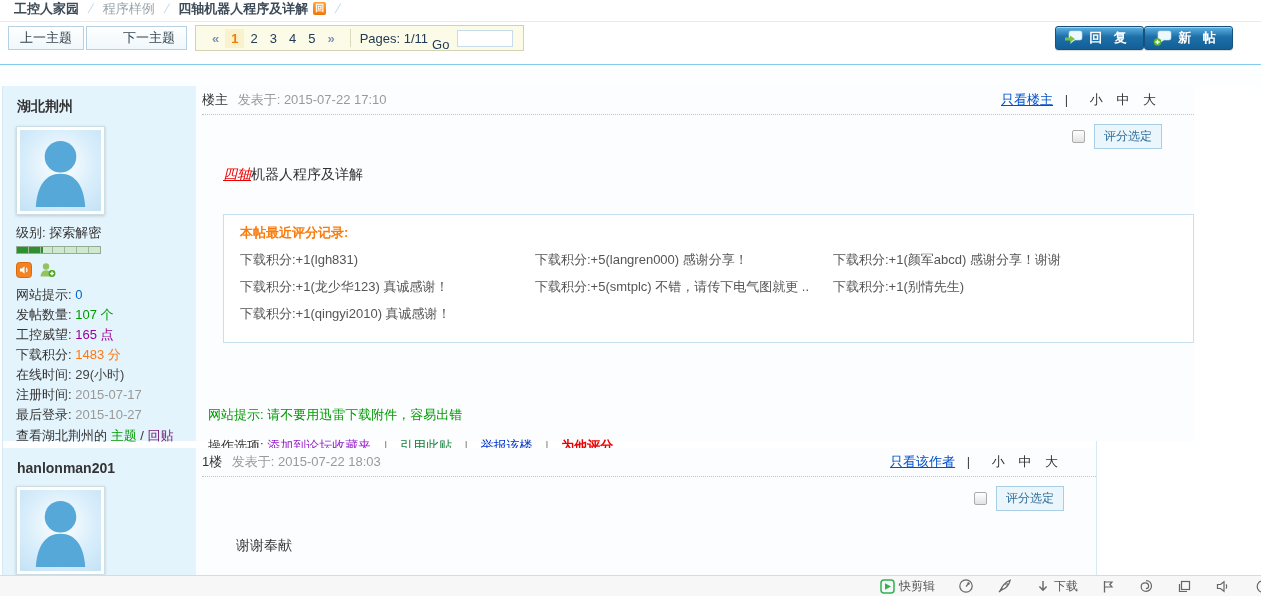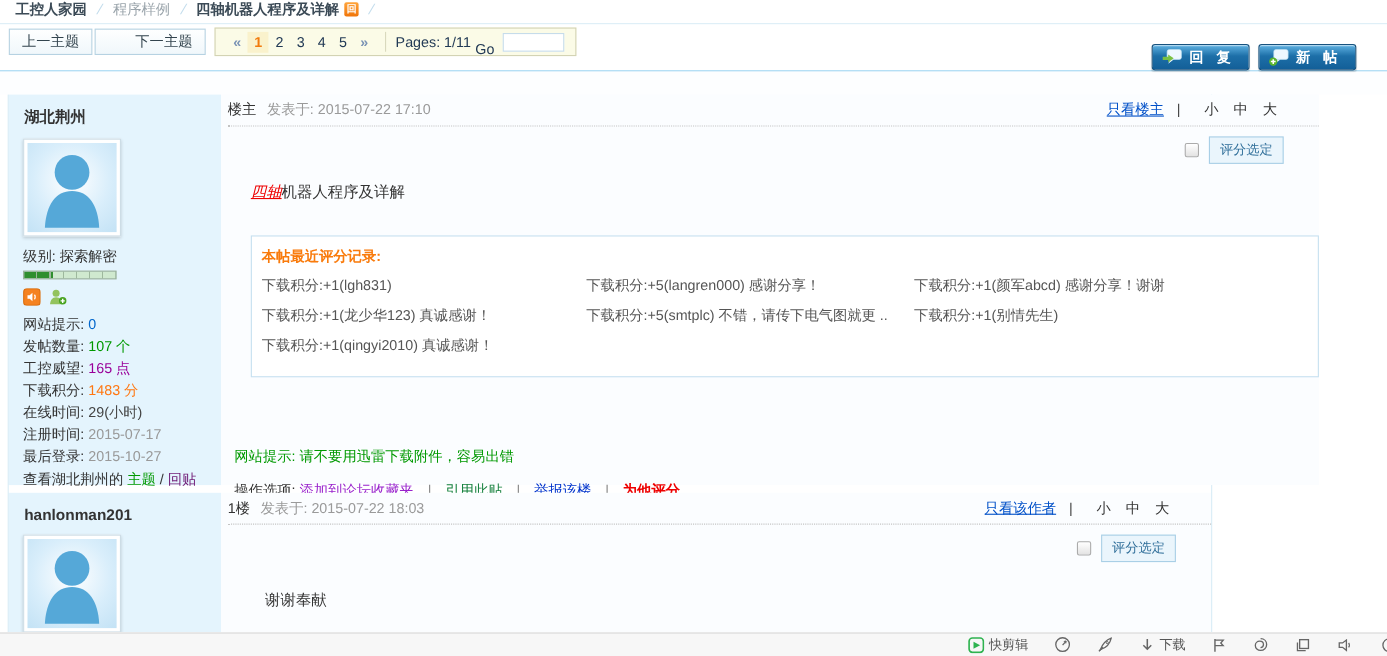--- a/index.html
+++ b/index.html
@@ -22,32 +22,32 @@
     font-size:13px; color:#33444e; display:flex; align-items:center; cursor:pointer; }
   .tbtn + .tbtn { margin-left:2px;padding-left:36px; }
   .pager { margin-left:8px; height:26px; background:#fbfbe7; border:1px solid #d3d3b4; display:flex;
     align-items:center; padding:0 10px; font-size:13px; color:#223a55; }
   .pg { padding:2px 6px; cursor:pointer; color:#223a55; }
   .pg.nav { color:#7a93b5; font-weight:bold; }
   .pg.cur { background:#faf2cc; color:#f27b0d; font-weight:bold; }
   .pg-div { width:1px; height:18px; background:#d9d9bd; margin:0 9px; }
   .go-label { margin:12px 8px 0 4px; }
   .go-input { width:56px; height:17px; border:1px solid #c6dcea; background:#fff; font-size:12px; padding:0 3px; }
-  .tb-right { position:absolute; right:28px; top:18px; display:flex; gap:8px; }
+  .tb-right { position:absolute; right:28px; top:4px; display:flex; }
   .bluebtn { width:89px; height:24px; border-radius:3px; border:1px solid #17527e;
     background:linear-gradient(#5fb2e2,#1d6fa8 45%,#135f98); color:#fff; font-size:13px; font-weight:bold;
     display:flex; align-items:center; justify-content:center; gap:6px; letter-spacing:4px;
     box-shadow:inset 0 1px 0 rgba(255,255,255,.45), 0 1px 1px rgba(0,0,0,.15); cursor:pointer; }
   .bluebtn svg { flex:none; margin-left:-4px; }
 
   .hr-blue { height:11px; border-bottom:1px solid #85cbee; }
   .gap-top { height:21px; background:#fdfeff; }
 
   
-  .posts-wrap { border-left:1px solid #d5eaf5; border-right:1px solid #d5eaf5; width:1095px; margin-left:7px; }
+  .posts-wrap { border-left:1px solid #d5eaf5; border-right:1px solid #d5eaf5; width:1095px; margin-left:2px; }
   .post { display:flex; }
   .post-1 { height:355px; }
   .post-gap { height:7px; background:#fff; }
   .post-2 { height:135px; }
   .sidebar { width:193px; flex:none; background:#e4f4fd; padding:10px 12px 0 13px; }
   .uname { font-size:14px; font-weight:bold; color:#333; margin:2px 0 10px 1px; cursor:pointer; }
   .avatar-frame { width:89px; height:89px; background:#fff; border:1px solid #cddde6;
     box-shadow:0 1px 3px rgba(0,0,0,.18); padding:3px; cursor:pointer; }
   .avatar { width:81px; height:81px; background:radial-gradient(circle at 50% 42%, #ffffff 0%, #d9eefb 55%, #c3e2f5 100%); }
   .lvl { font-size:13px; color:#333; margin-top:9px; }
@@ -69,21 +69,21 @@
   .onlyview { color:#0050c8; text-decoration:underline; cursor:pointer; }
   .hsep { color:#444; margin:0 8px; }
   .fsize { color:#333; margin-left:10px; cursor:pointer; }
   .rate-row { display:flex; justify-content:flex-end; align-items:center; gap:9px; margin:9px 32px 0 0; }
   .rate-check { width:13px; height:13px; appearance:none; -webkit-appearance:none;
     border:1px solid #ababab; border-radius:2px; background:linear-gradient(#fff,#e3e3e3); cursor:pointer; }
   .rate-btn { background:#eaf5fc; border:1px solid #a9cfe6; color:#2f6e99; font-size:12px;
     padding:3px 9px; cursor:pointer; font-family:inherit; }
   .ptitle { margin:17px 0 0 21px; font-size:14px; color:#333; }
   .ptitle .hl { color:#ee0000; text-decoration:underline; cursor:pointer;font-style:italic; }
-  .ratings { margin:30px 0 0 21px; width:971px; border:1px solid #c6e0f0; background:#fff; padding:9px 9px 15px; }
+  .ratings { margin:30px 0 0 21px; width:971px; border:1px solid #c6e0f0; background:#fff; padding:9px 16px 15px; }
   .ratings-head { color:#f97b0c; font-size:13px; font-weight:bold; margin-bottom:4px; }
   .r-row { display:grid; grid-template-columns: 295px 298px auto; font-size:13px; color:#555; line-height:27px; }
   .site-tip { margin:63px 0 0 6px; font-size:13px; color:#009900; }
   .actions { margin:13px 0 0 6px; font-size:13px; color:#333; }
   .actions .sep { color:#8a8a8a; margin:0 9px; }
   .act-purple{ color:#9922cc; cursor:pointer; } .act-green{ color:#15803d; cursor:pointer; }
   .act-blue{ color:#0033cc; cursor:pointer; } .act-red{ color:#ee0000; font-weight:bold; cursor:pointer; }
   .p2-content { margin:26px 0 0 34px; font-size:14px; color:#333; }
 
   

